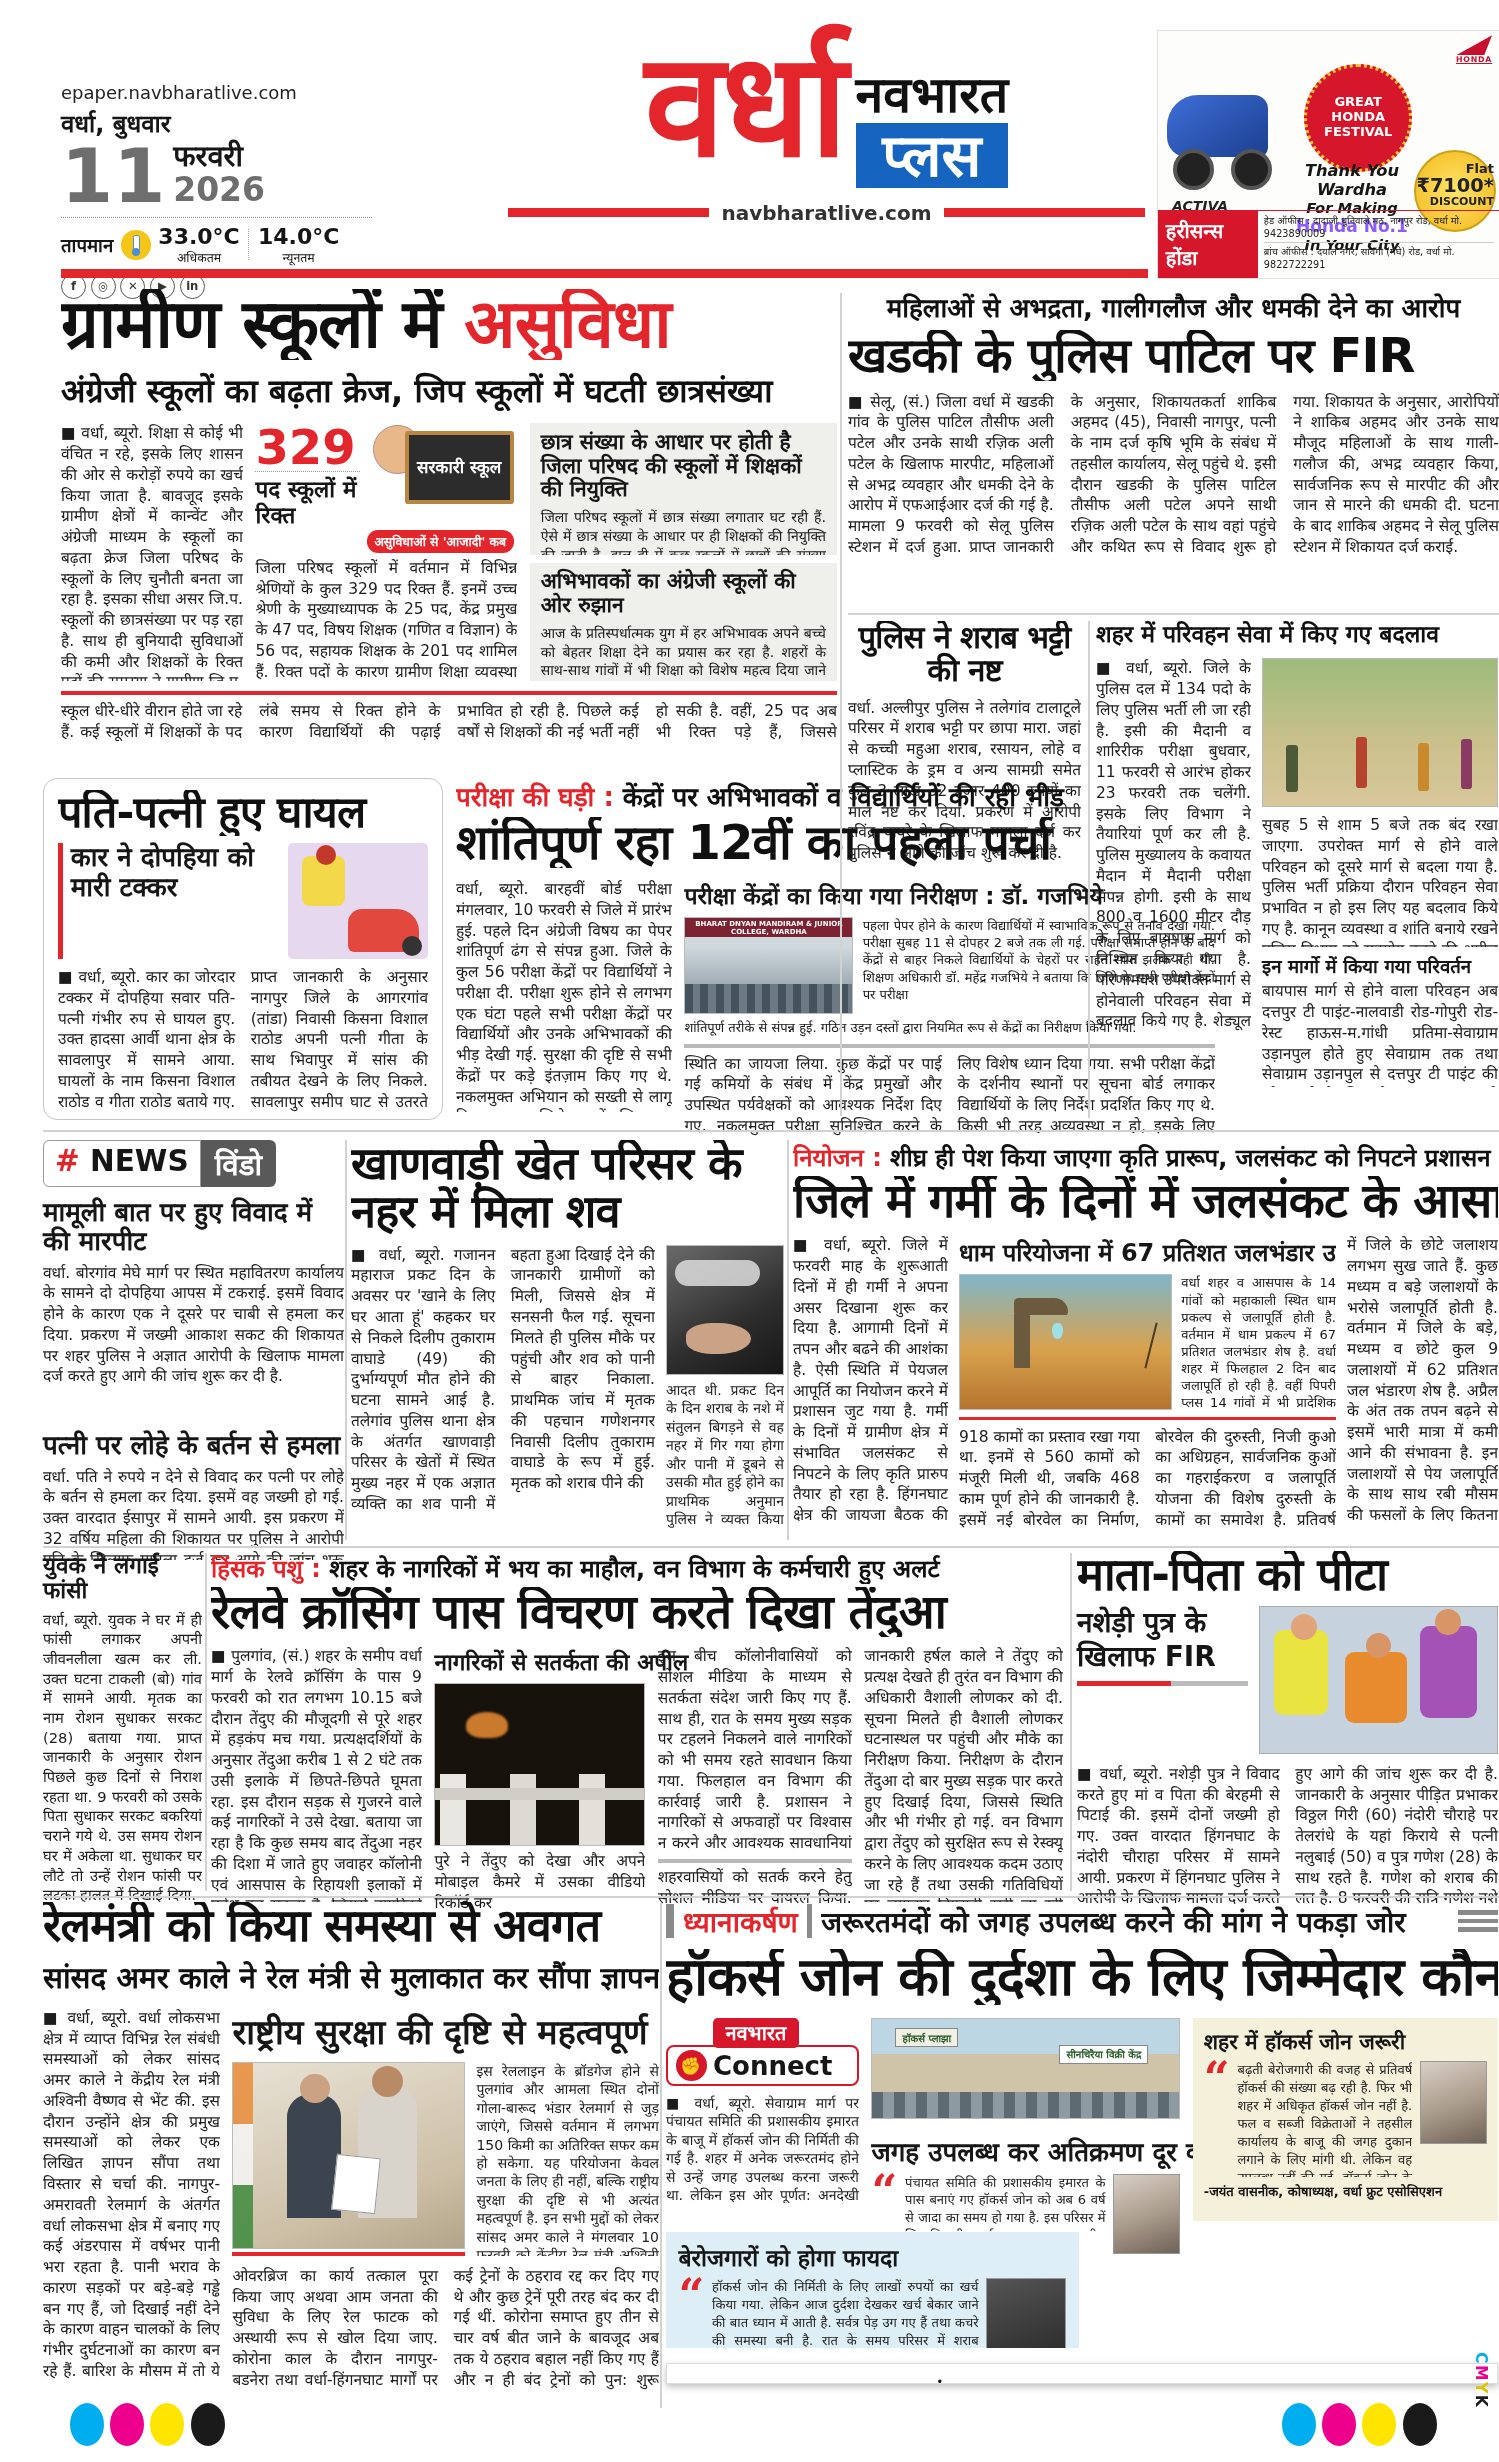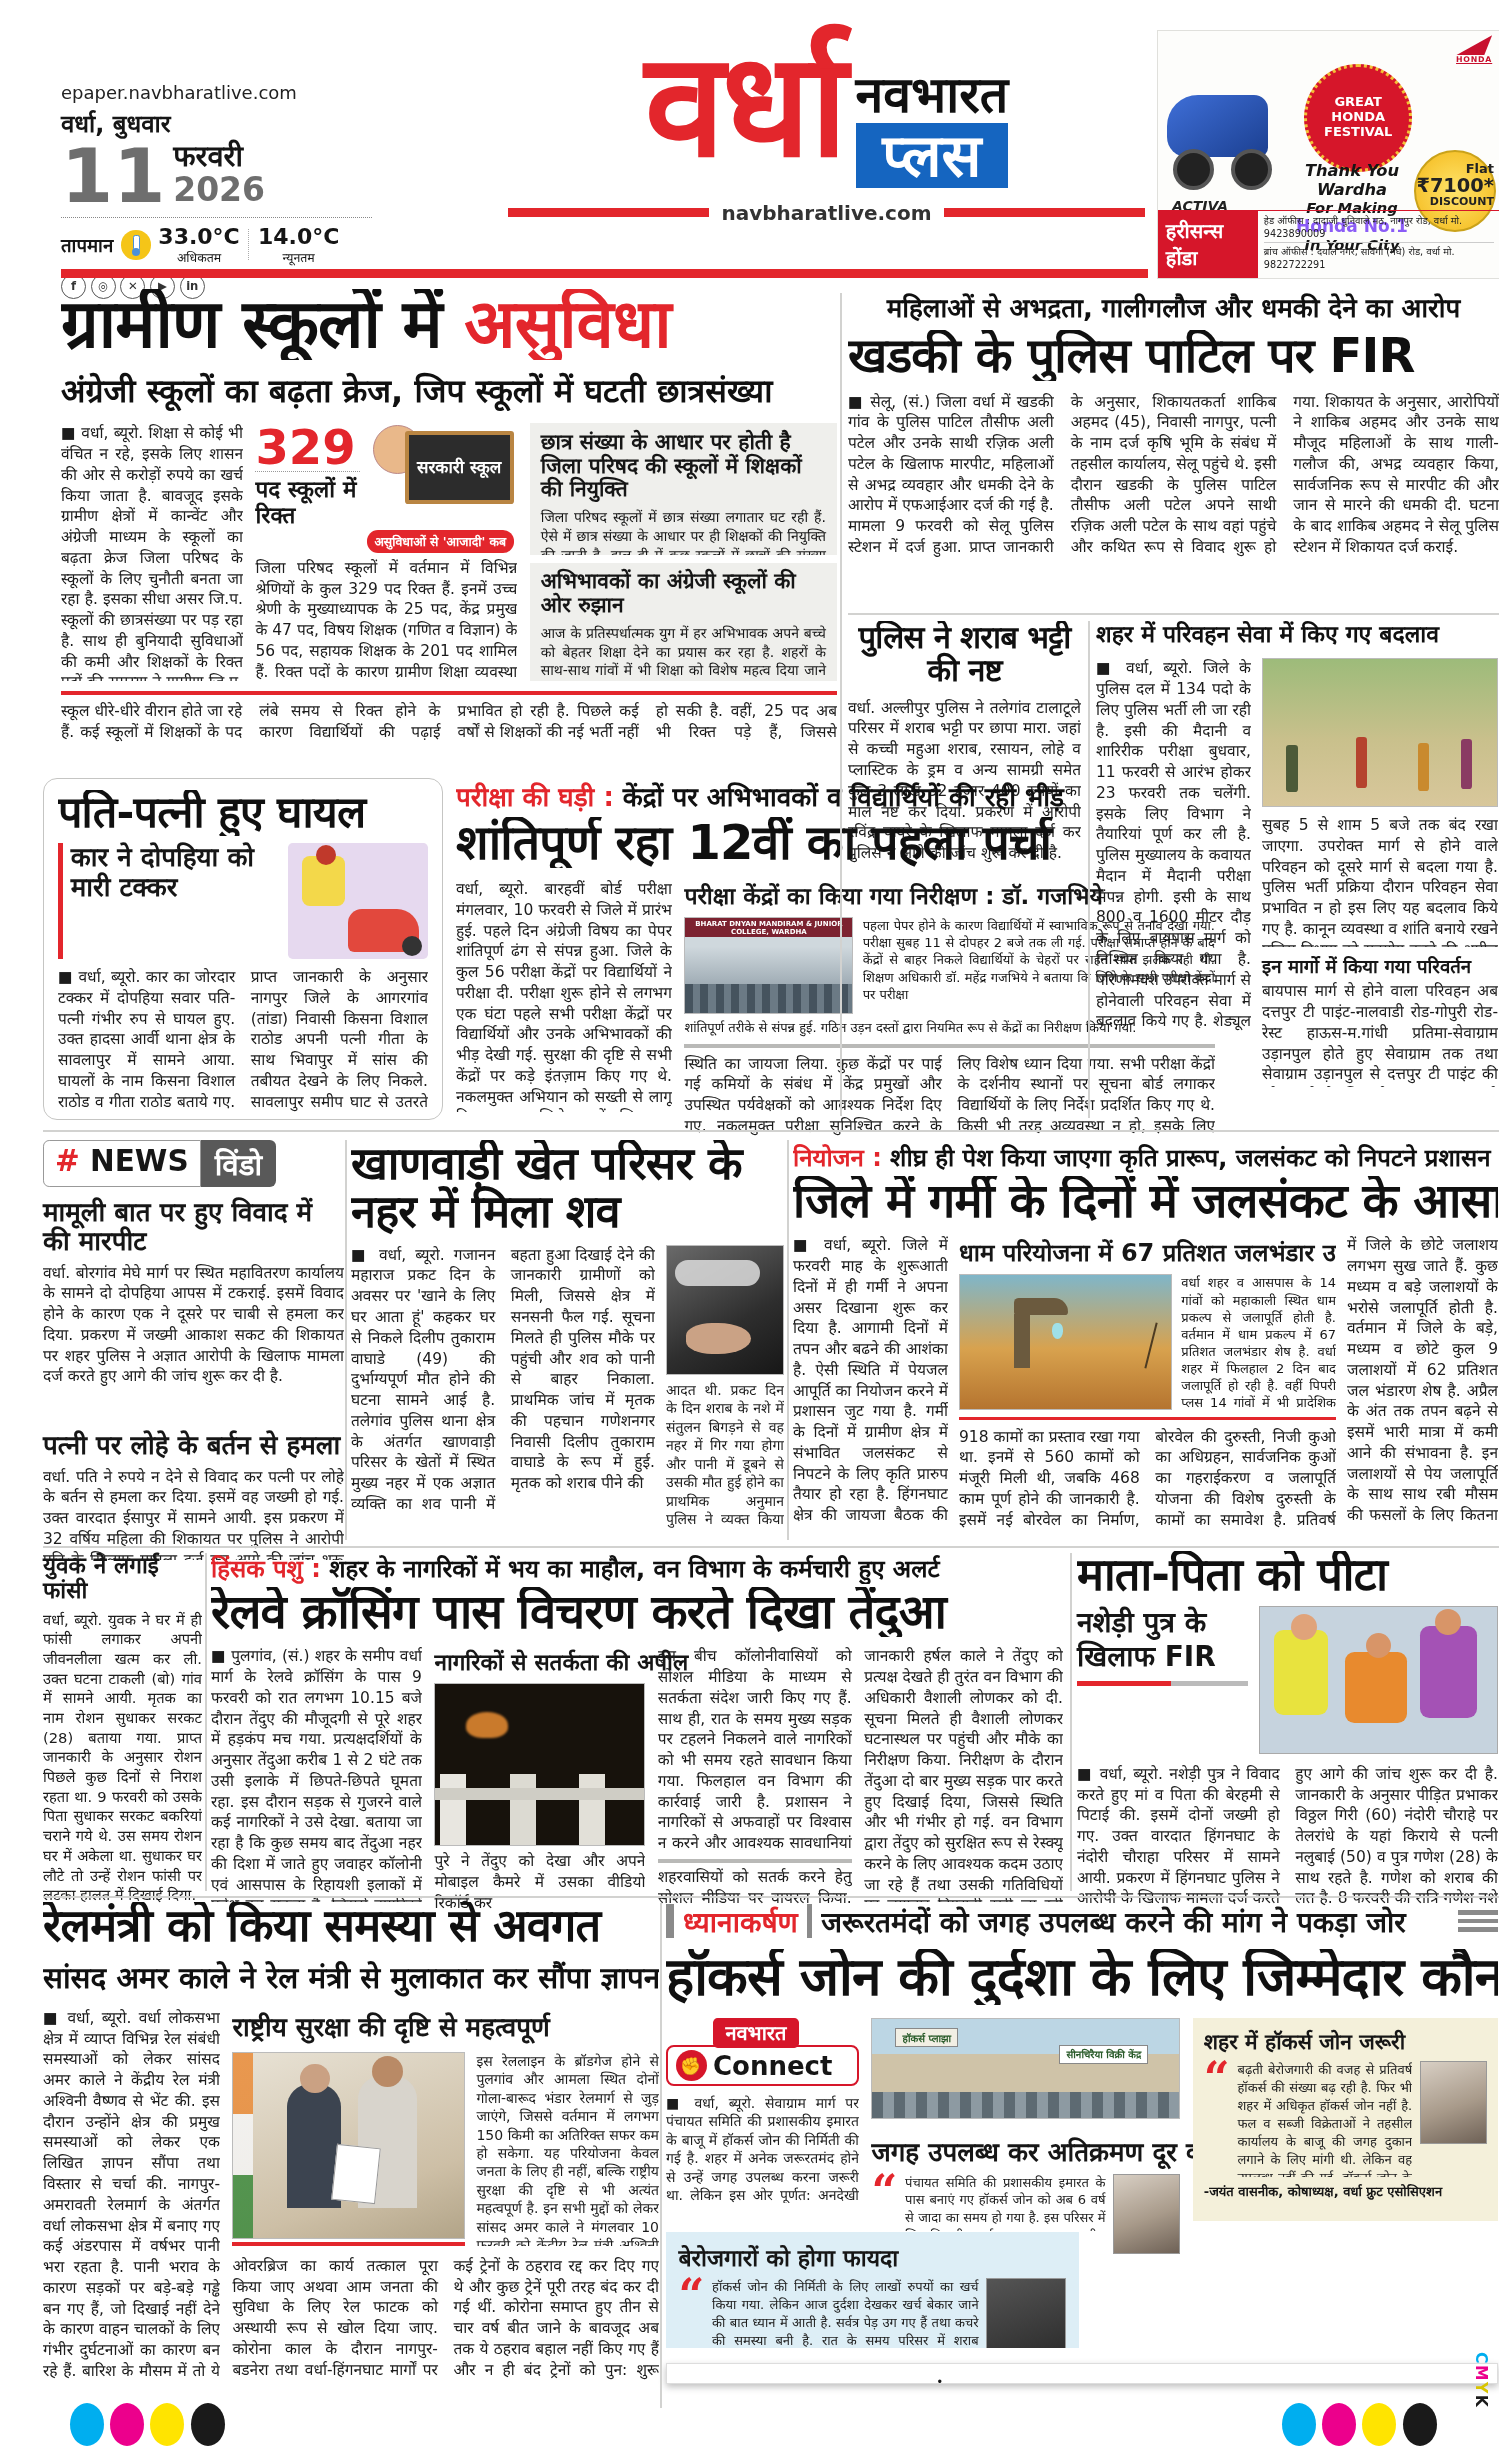--- a/index.html
+++ b/index.html
@@ -332,21 +332,21 @@
     </div>
     <div class="body c2" style="height:160px;margin-top:9.3px;">■ वर्धा, ब्यूरो. नशेड़ी पुत्र ने विवाद करते हुए मां व पिता की बेरहमी से पिटाई की. इसमें दोनों जख्मी हो गए. उक्त वारदात हिंगनघाट के नंदोरी चौराहा परिसर में सामने आयी. प्रकरण में हिंगनघाट पुलिस ने आरोपी के खिलाफ मामला दर्ज करते हुए आगे की जांच शुरू कर दी है. जानकारी के अनुसार पीड़ित प्रभाकर विठ्ठल गिरी (60) नंदोरी चौराहे पर तेलरांधे के यहां किराये से पत्नी नलुबाई (50) व पुत्र गणेश (28) के साथ रहते है. गणेश को शराब की लत है. 8 फरवरी की रात्रि गणेश नशे में घर पहुंचा. खाना खाते समय उसने मां से विवाद किया. बात इतनी बढ़ गई कि उसने मां से मारपीट शुरू कर दी. बीचबचाव करने पहुंचे पिता से भी मारपीट कर नाखून से नोंच लिया. लाथ-घुंसों से हमला कर दोनों जख्मी कर दिया. इस प्रकरण में हिंगनघाट पुलिस आगे की जांच कर रही है.</div>
   </div>
 
   <div class="abs" style="left:43px;top:1902px;width:616px;height:508px;">
     <div class="hl" style="font-size:45px;white-space:nowrap;">रेलमंत्री को किया समस्या से अवगत</div>
     <div class="deck" style="font-size:29.5px;margin-top:6.2px;white-space:nowrap;">सांसद अमर काले ने रेल मंत्री से मुलाकात कर सौंपा ज्ञापन</div>
     <div style="display:flex;gap:12.4px;margin-top:11px;">
       <div class="body" style="width:177px;height:373px;">■ वर्धा, ब्यूरो. वर्धा लोकसभा क्षेत्र में व्याप्त विभिन्न रेल संबंधी समस्याओं को लेकर सांसद अमर काले ने केंद्रीय रेल मंत्री अश्विनी वैष्णव से भेंट की. इस दौरान उन्होंने क्षेत्र की प्रमुख समस्याओं को लेकर एक लिखित ज्ञापन सौंपा तथा विस्तार से चर्चा की. नागपुर-अमरावती रेलमार्ग के अंतर्गत वर्धा लोकसभा क्षेत्र में बनाए गए कई अंडरपास में वर्षभर पानी भरा रहता है. पानी भराव के कारण सड़कों पर बड़े-बड़े गड्ढे बन गए हैं, जो दिखाई नहीं देने के कारण वाहन चालकों के लिए गंभीर दुर्घटनाओं का कारण बन रहे हैं. बारिश के मौसम में तो ये अंडरपास पूरी तरह से यातायात के लिए बंद हो जाते हैं, जिससे आम नागरिकों को भारी परेशानी का सामना करना पड़ता है. पुलगांव-आर्वी मार्ग पर रेल ओवरब्रिज का कार्य पिछले कई वर्षों से अधूरा पड़ा है. रेल फाटक बंद कर दिए जाने के कारण यातायात को नदी किनारे बने एक संकरे पुल से मोड़ा गया है, जिससे वाहन चालकों को भारी कठिनाइयों का सामना करना पड़ रहा है. सांसद काले ने मांग की कि या तो</div>
       <div style="flex:1;">
-        <div class="b" style="font-size:26px;white-space:nowrap;">राष्ट्रीय सुरक्षा की दृष्टि से महत्वपूर्ण</div>
+        <div class="b" style="font-size:34px;white-space:nowrap;">राष्ट्रीय सुरक्षा की दृष्टि से महत्वपूर्ण</div>
         <div style="display:flex;gap:11px;margin-top:7.8px;">
           <div style="width:233px;">
             <div class="ph" style="height:185px;background:linear-gradient(160deg,#e8e2d5,#cdbfa6 70%,#b2a488);">
               <div class="flag"></div>
               <div style="position:absolute;left:54px;top:31px;width:54px;height:124px;background:#3c4450;border-radius:23px 23px 0 0;"></div>
               <div style="position:absolute;left:67px;top:11px;width:29.5px;height:29.5px;border-radius:50%;background:#caa183;"></div>
               <div style="position:absolute;right:47px;top:23px;width:59px;height:132px;background:#d8d4cc;border-radius:23px 23px 0 0;"></div>
               <div style="position:absolute;right:61px;top:3.1px;width:31px;height:31px;border-radius:50%;background:#b98a66;"></div>
               <div style="position:absolute;left:101px;top:93px;width:42px;height:54px;background:#fff;border:0.8px solid #999;transform:rotate(6deg);"></div>
             </div>

